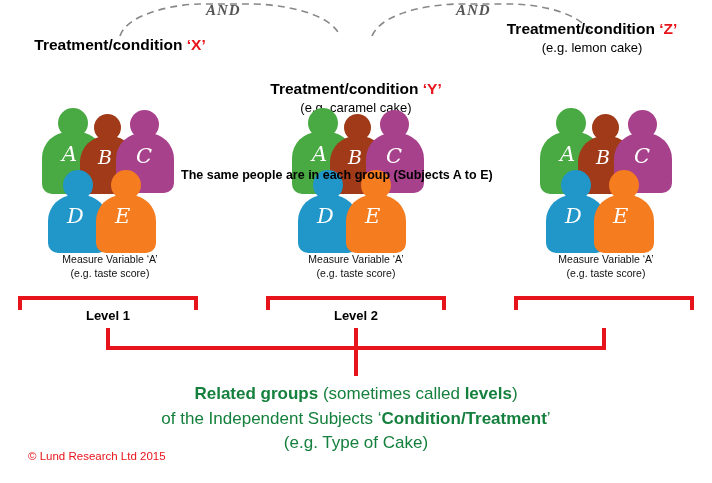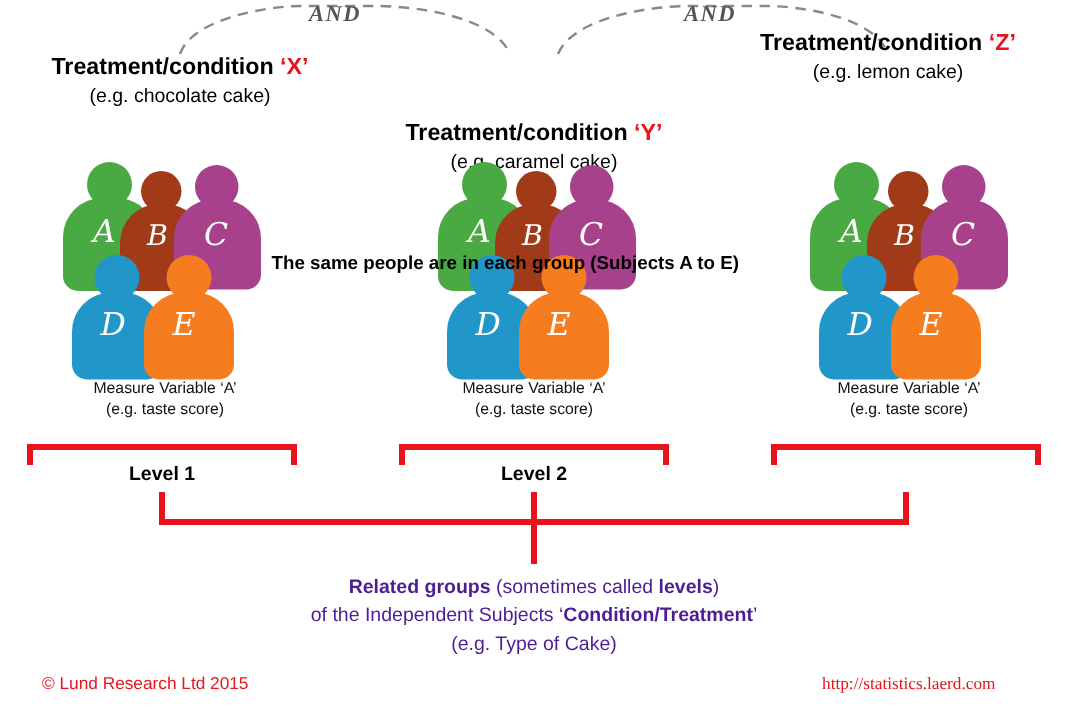--- a/index.html
+++ b/index.html
@@ -133,22 +133,22 @@
     position: absolute;
     background: #e8141b;
   }
 
   
   .caption {
     position: absolute;
     width: 712px;
     left: 0;
     text-align: center;
-    font-size: 13px;
-    color: #4c1d95;
+    font-size: 17px;
+    color: #15803d;
     line-height: 1.45;
   }
   .caption b { font-weight: bold; }
 
   
   .footer-left {
     position: absolute;
     font-size: 11.5px;
     color: #e8141b;
   }
@@ -168,21 +168,20 @@
     <path d="M120,36 C128,12 180,4 200,4 L250,4 C280,4 330,12 340,36" fill="none" stroke="#888888" stroke-width="1.6" stroke-dasharray="7,5"></path>
     <path d="M372,36 C382,12 432,4 460,4 L510,4 C536,4 584,12 592,36" fill="none" stroke="#888888" stroke-width="1.6" stroke-dasharray="7,5"></path>
   </svg>
   <div class="and-label" style="left:206px;top:2px;">AND</div>
   <div class="and-label" style="left:456px;top:2px;">AND</div>
 
   <div class="group-head" style="left:0px;top:36px;">
     <div class="group-title">
       <span>Treatment/condition </span><span class="hl">‘X’</span>
     </div>
-    <div class="group-sub">(e.g. chocolate cake)</div>
   </div>
 
   <div class="cluster" style="left:38px;top:108px;">
 
     <div class="person" style="left:4px;top:0px;">
       <div class="head" style="left:16px;top:0px;width:30px;height:30px;background:#49a942;"></div>
       <div class="body" style="left:0px;top:24px;width:62px;height:62px;background:#49a942;"></div>
       <div class="letter" style="left:20px;top:36px;">A</div>
     </div>
     <div class="person" style="left:42px;top:6px;">
@@ -330,15 +329,14 @@
     <div>
       <b>Related groups</b><span> (sometimes called </span><b>levels</b><span>)</span>
     </div>
     <div>
       <span>of the Independent Subjects ‘</span><b>Condition/Treatment</b><span>’</span>
     </div>
     <div>(e.g. Type of Cake)</div>
   </div>
 
   <div class="footer-left" style="left:28px;top:450px;">© Lund Research Ltd 2015</div>
-  <div class="footer-right" style="left:548px;top:450px;">http://statistics.laerd.com</div>
 
 </div>
 
 </body></html>

